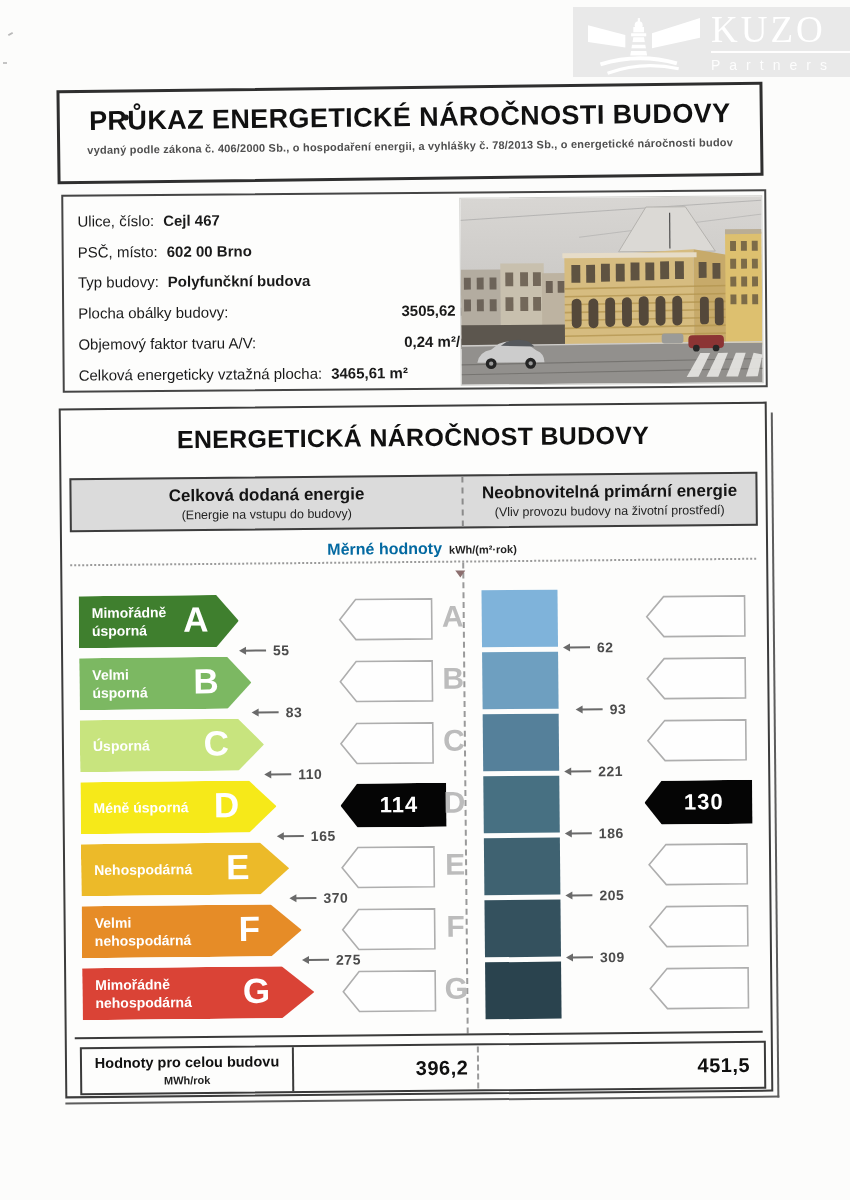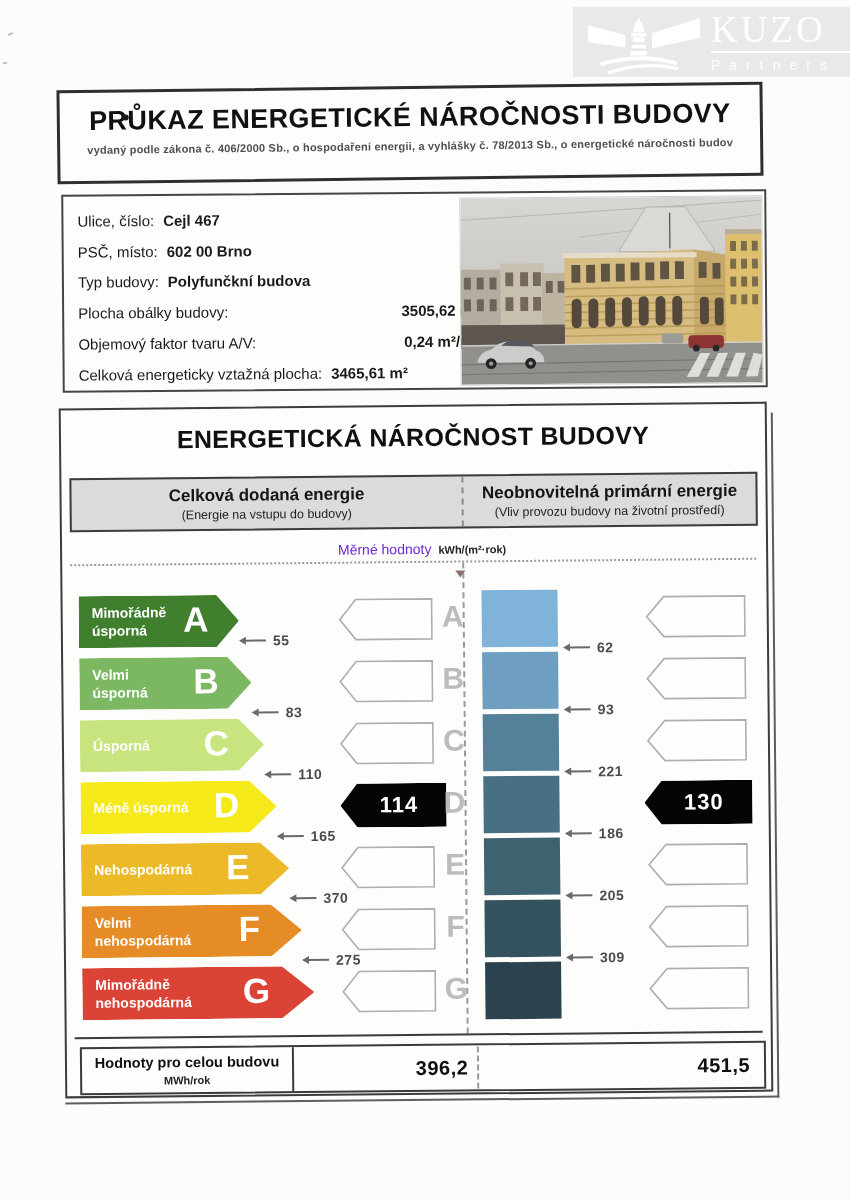--- a/index.html
+++ b/index.html
@@ -38,21 +38,21 @@
   .section-title { position:absolute; left:0; right:0; top:16px; text-align:center; font-size:25px; font-weight:bold; letter-spacing:0.3px; color:#101010; }
 
   .col-headers { position:absolute; left:8px; top:68px; width:688px; height:54px; background:#dbdbdb; border:2px solid #3c3c3c; display:flex; }
   .col-cell { display:flex; flex-direction:column; justify-content:center; align-items:center; }
   .col-cell.left { width:392px; border-right:2px dashed #8b8b8b; }
   .col-cell.right { flex:1; }
   .col-title { font-size:17px; font-weight:bold; color:#141414; }
   .col-sub { font-size:12.5px; color:#222; margin-top:2px; }
 
   .units-line { position:absolute; left:200px; top:133px; width:320px; text-align:center; white-space:nowrap; }
-  .units-lbl { font-size:14px; font-weight:normal; color:#6d28d9; }
+  .units-lbl { font-size:16px; font-weight:bold; color:#0369a1; }
   .units-unit { font-size:11px; font-weight:bold; color:#222; margin-left:7px; }
 
   .dot-h { position:absolute; left:8px; right:10px; top:154px; border-top:2px dotted #9a9a9a; }
   .dot-v { position:absolute; left:400px; top:156px; height:471px; border-left:2px dashed #9a9a9a; }
   .marker-tri { position:absolute; left:393px; top:164px; width:0; height:0; border-left:5px solid transparent; border-right:5px solid transparent; border-top:7px solid #8c6f6f; }
 
   
   .band { position:absolute; left:16px; height:52px; clip-path:polygon(0 0, 86% 0, 100% 50%, 86% 100%, 0 100%); }
   .band-label { position:absolute; left:13px; top:50%; transform:translateY(-50%); font-size:14px; font-weight:bold; color:#ffffff; white-space:pre-line; line-height:1.3; }
   .band-letter { position:absolute; right:19%; top:50%; transform:translateY(-54%); font-size:35px; font-weight:bold; color:#ffffff; }
@@ -286,21 +286,21 @@
 
     <div class="dot-h"></div>
     <div class="dot-v"></div>
     <div class="marker-tri"></div>
 
     <div class="band" style="top: 186px; width: 160px; background: rgb(63, 127, 46);">
       <span class="band-label">Mimořádně
 úsporná</span>
       <span class="band-letter">A</span>
     </div>
-    <div class="thr" style="left:182px;top:224px">
+    <div class="thr" style="left:182px;top:234px">
         <i class="arr-icon"></i>
         <b>55</b>
       </div>
     <svg class="oarr" style="left:276px;top:191px" viewBox="0 0 94 42" preserveAspectRatio="none">
         <polygon points="93,1 17,1 1,21 17,41 93,41"></polygon>
       </svg>
     <span class="ghost" style="top:193px">A</span>
     <div class="bsq" style="top: 184px; background: rgb(127, 179, 218);"></div>
     <div class="thr" style="left:506px;top:234px">
         <i class="arr-icon"></i>
@@ -317,21 +317,21 @@
     </div>
     <div class="thr" style="left:194px;top:296px">
         <i class="arr-icon"></i>
         <b>83</b>
       </div>
     <svg class="oarr" style="left:276px;top:253px" viewBox="0 0 94 42" preserveAspectRatio="none">
         <polygon points="93,1 17,1 1,21 17,41 93,41"></polygon>
       </svg>
     <span class="ghost" style="top:255px">B</span>
     <div class="bsq" style="top: 246px; background: rgb(110, 159, 192);"></div>
-    <div class="thr" style="left:506px;top:296px">
+    <div class="thr" style="left:518px;top:296px">
         <i class="arr-icon"></i>
         <b>93</b>
       </div>
     <svg class="oarr wide" style="left:583px;top:253px" viewBox="0 0 100 42" preserveAspectRatio="none">
         <polygon points="99,1 18,1 1,21 18,41 99,41"></polygon>
       </svg>
 
     <div class="band" style="top: 310px; width: 184px; background: rgb(200, 228, 126);">
       <span class="band-label">Úsporná</span>
       <span class="band-letter">C</span>

